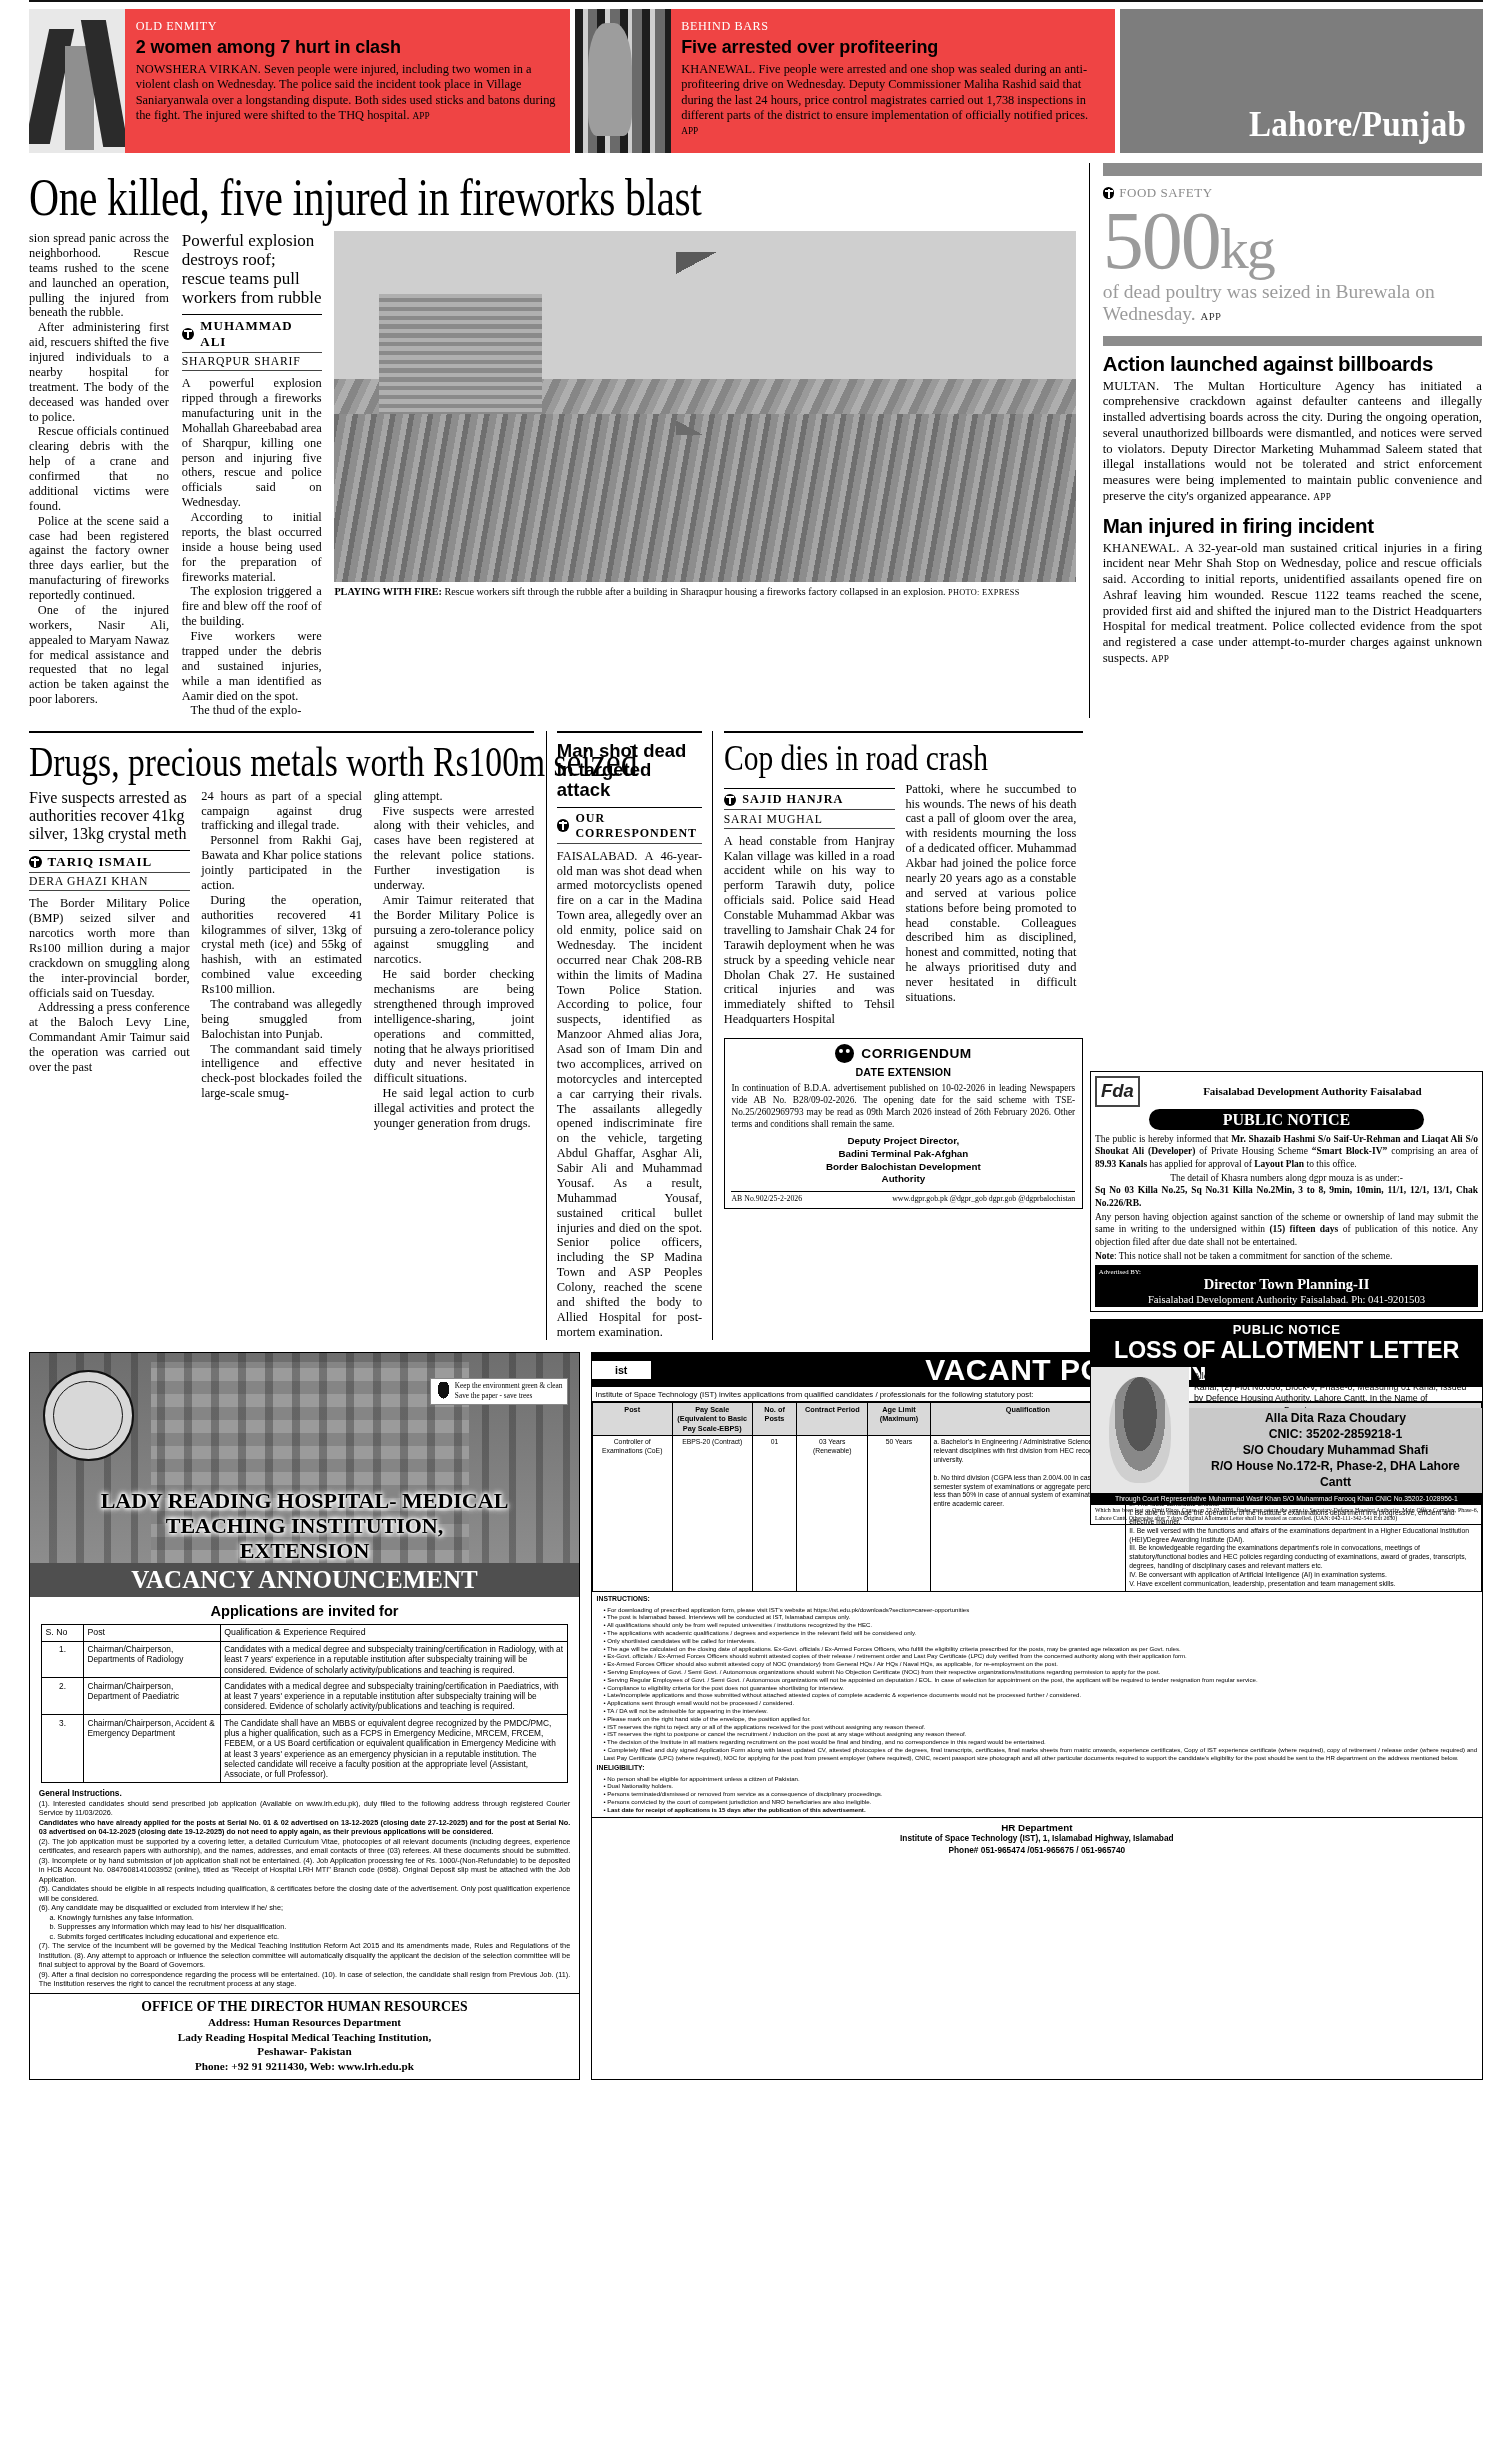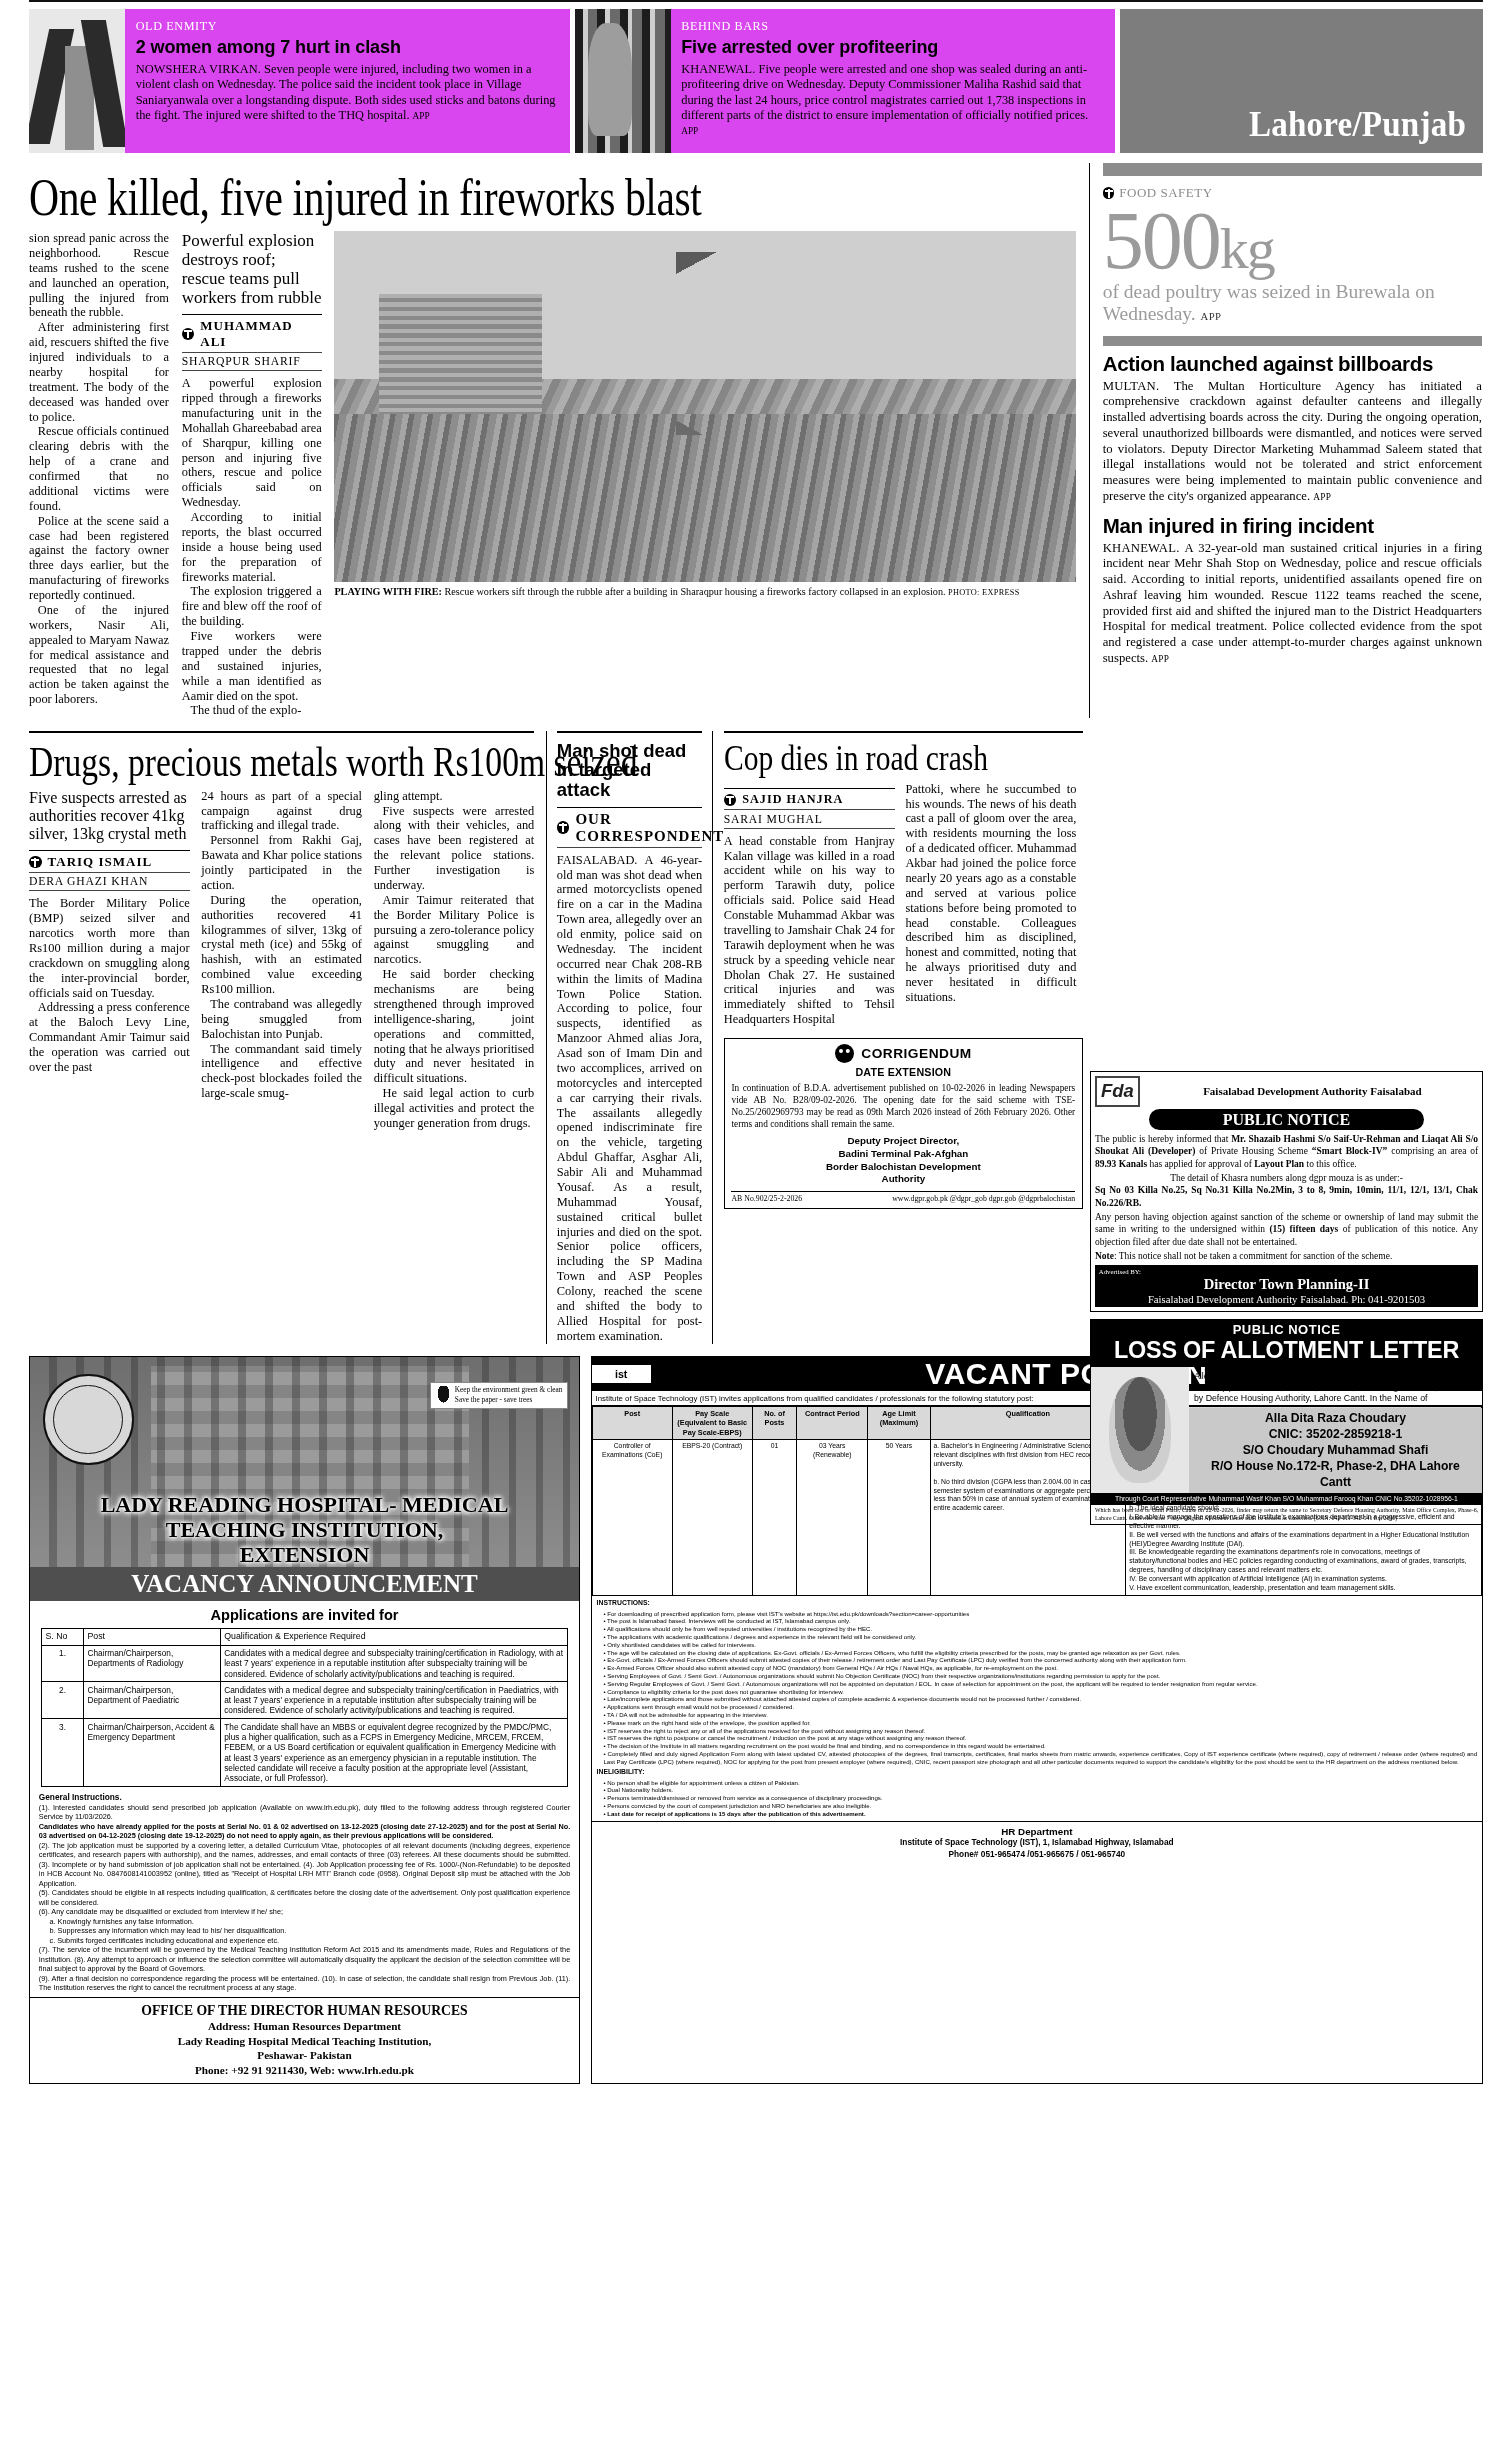--- a/index.html
+++ b/index.html
@@ -18,21 +18,21 @@
   .masthead .left { font-family:"Liberation Serif",serif; font-weight:bold;
                     font-size:16.6px; letter-spacing:0.6px; transform:scaleX(.88); transform-origin:left bottom;}
   .masthead .right { font-family:"Liberation Serif",serif; font-weight:bold;
                      font-size:16.6px; letter-spacing:0.5px; display:flex; align-items:flex-end; gap:6.8px;}
   .masthead .right .datetxt { transform:scaleX(.88); transform-origin:right bottom; }
   .masthead .right .pg { font-size:21.5px; border-left:1.5px solid #000; padding-left:7.8px; line-height:.9;}
   .rule-top { border-top:2px solid #111; }
 
   
   .teasers { display:flex; gap:4.9px; margin-top:6.8px; height:144px; }
-  .teaser { background:#d946ef; display:flex; flex:1; position:relative; }
+  .teaser { background:#ef4444; display:flex; flex:1; position:relative; }
   .teaser .tphoto { width:96px; flex:none; background:#d8d8d8; overflow:hidden; position:relative; }
   .teaser .ttext { padding:10.7px 12.7px 4.9px 10.7px; flex:1; }
   .teaser .kicker { color:#fff; font-size:12.2px; letter-spacing:0.6px;
                     font-family:"Liberation Serif",serif; }
   .teaser .thead { font-family:"Liberation Sans",sans-serif; font-weight:bold;
                    font-size:18px; margin:2.9px 0 3.9px; letter-spacing:-0.1px; }
   .teaser .tbody { font-size:12.4px; line-height:1.22; }
   .teaser .tbody .loc { font-variant:small-caps; letter-spacing:0.1px; }
   .teaser .tbody .credit { font-size:9.3px; font-variant:small-caps; }
 
@@ -398,21 +398,21 @@
             <p>He said legal action to curb illegal activities and protect the younger generation from drugs.</p>
           </div>
         </div>
       </div>
     </div>
 
     <div class="d2-mid">
       <div class="hr-thick"></div>
       <h3 class="smallhead">Man shot dead in targeted attack</h3>
       <div class="byline-rule-top"></div>
-      <div class="byline" style="font-size:15px">
+      <div class="byline" style="font-size:12px">
         <span class="tlogo"></span>
         <span>OUR CORRESPONDENT</span>
       </div>
       <div class="byline-rule-bot"></div>
       <div class="bodytext">
         <span class="loc" style="font-variant:small-caps">FAISALABAD.</span>
         <span>A 46-year-old man was shot dead when armed motorcyclists opened fire on a car in the Madina Town area, allegedly over an old enmity, police said on Wednesday. The incident occurred near Chak 208-RB within the limits of Madina Town Police Station. According to police, four suspects, identified as Manzoor Ahmed alias Jora, Asad son of Imam Din and two accomplices, arrived on motorcycles and intercepted a car carrying their rivals. The assailants allegedly opened indiscriminate fire on the vehicle, targeting Abdul Ghaffar, Asghar Ali, Sabir Ali and Muhammad Yousaf. As a result, Muhammad Yousaf, sustained critical bullet injuries and died on the spot. Senior police officers, including the SP Madina Town and ASP Peoples Colony, reached the scene and shifted the body to Allied Hospital for post-mortem examination.</span>
       </div>
     </div>
 

